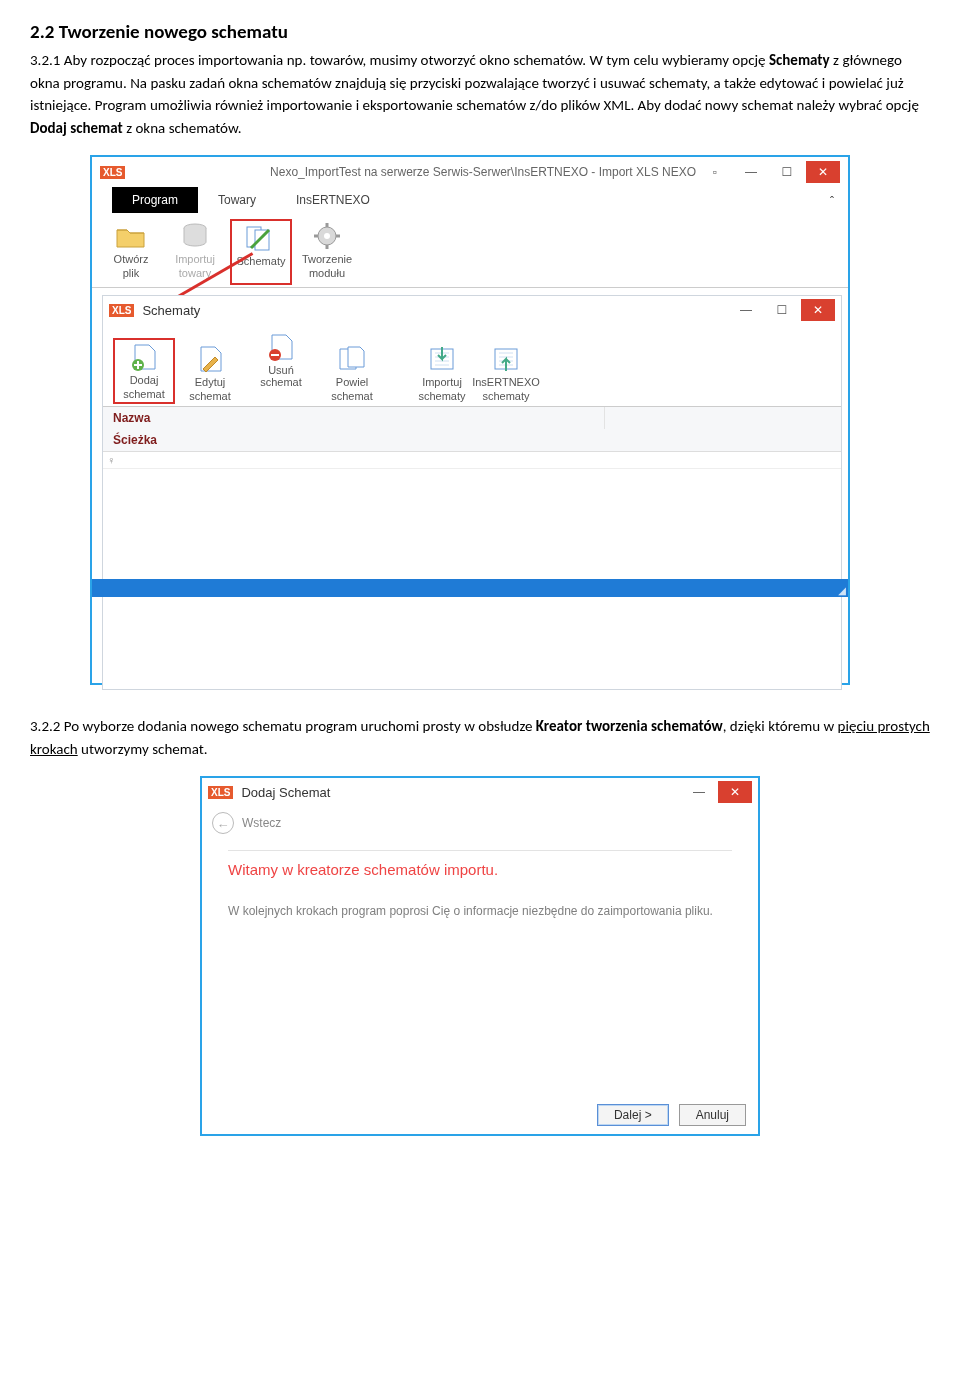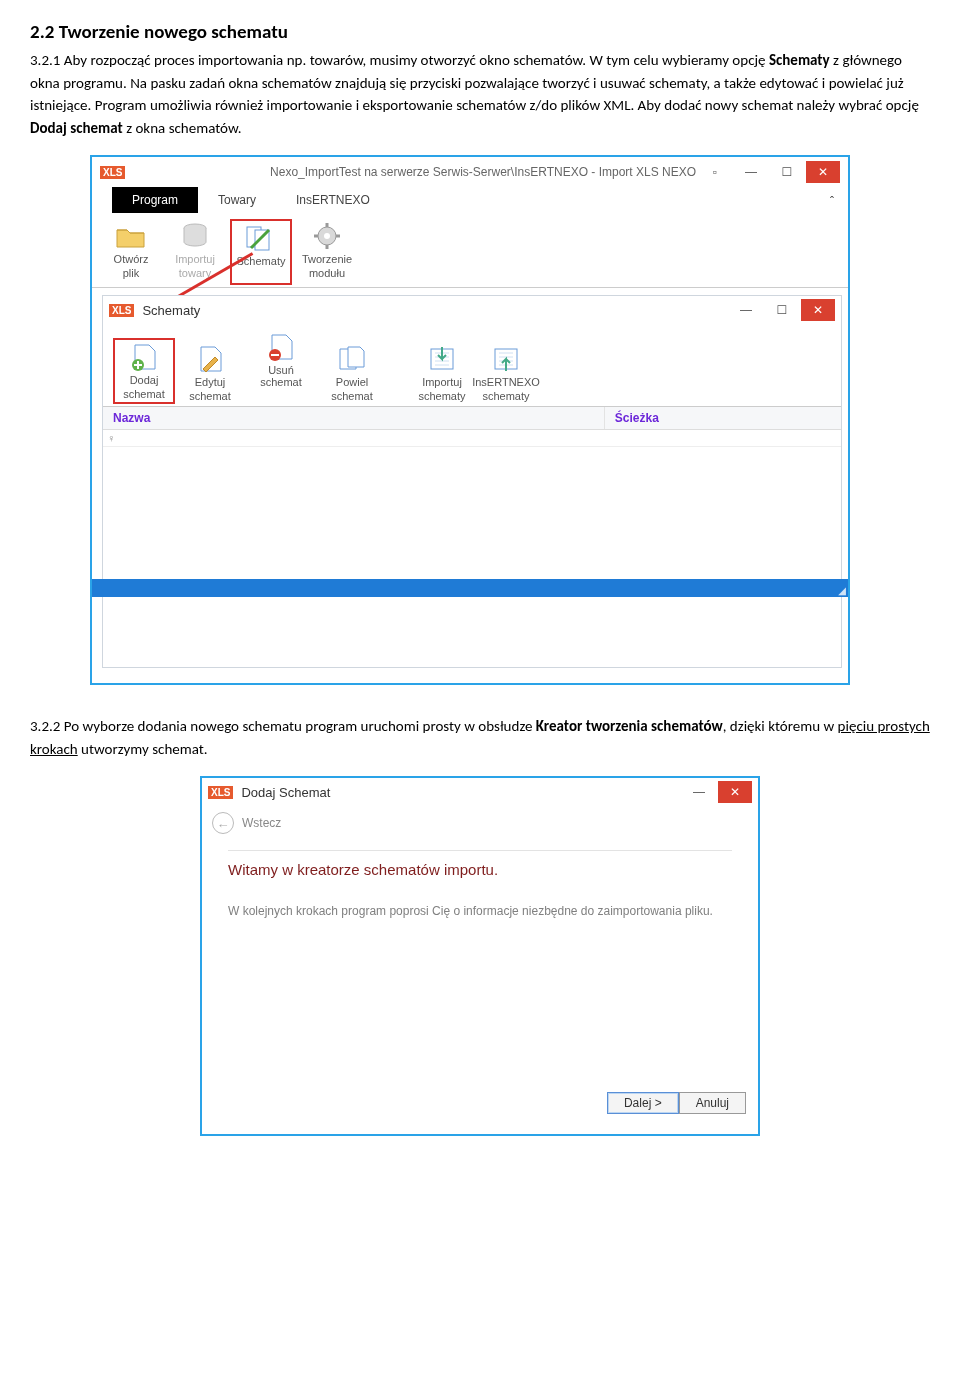--- a/index.html
+++ b/index.html
@@ -27,40 +27,40 @@
   .rbtn.disabled { color:#aaa; }
   .ricon { width:34px; height:30px; display:flex; align-items:center; justify-content:center; }
   .redbox-outer { border:2px solid #d9302c; display:inline-flex; }
 
   
   .subwin { position:absolute; left:10px; top:138px; right:6px; border:1px solid #cfd6de; background:#fff; }
   .sub-title { display:flex; align-items:center; padding:3px 6px; font-size:13px; color:#333; }
   .sub-title .sp { flex:1; }
   .sub-ribbon { display:flex; align-items:flex-end; gap:6px; padding:6px 10px 2px; border-bottom:1px solid #ccc; position:relative; }
   .opcje-lbl { font-size:11px; color:#666; text-align:center; width:100%; padding:2px 0 4px; border-bottom:1px solid #ccc; }
-  .tbl-head { display:flex; background:#f6f7f9; border-bottom:1px solid #ddd; font-size:12px; color:#6d28d9; }
+  .tbl-head { display:flex; background:#f6f7f9; border-bottom:1px solid #ddd; font-size:12px; color:#7f1d1d;flex-direction:column; }
   .tbl-head div { padding:4px 10px; }
   .col-nazwa { width:68%; font-weight:bold; border-right:1px solid #e3e3e3; }
   .col-sciezka { flex:1; font-weight:bold; }
   .filter-row { display:flex; font-size:11px; color:#888; border-bottom:1px solid #eee; }
   .filter-row div:first-child { width:12px; padding:2px 4px; }
   .tbl-body { height:220px; }
 
   .redline { position:absolute; border-top:3px solid #d9302c; transform-origin:left center; }
 
   
   .shot2 { border:2px solid #2aa3e8; width:560px; height:360px; margin:10px auto 0; background:#fff; font-family:"Segoe UI",Arial,sans-serif; position:relative; }
   .s2-title { display:flex; align-items:center; padding:3px 6px; font-size:13px; color:#333; }
   .s2-title .sp { flex:1; }
   .backrow { padding:6px 10px; color:#888; font-size:12px; display:flex; align-items:center; gap:8px; }
   .backcircle { width:22px; height:22px; border:1px solid #bbb; border-radius:50%; display:flex; align-items:center; justify-content:center; font-size:13px; color:#aaa; }
   .s2-body { padding:10px 26px; }
-  .s2-heading { color:#7f1d1d; font-size:15px; padding:10px 0 26px; border-top:1px solid #e3e3e3; }
+  .s2-heading { color:#ef4444; font-size:15px; padding:10px 0 26px; border-top:1px solid #e3e3e3; }
   .s2-p { color:#808080; font-size:12px; margin-bottom:14px; }
-  .s2-footer { position:absolute; bottom:20px; right:12px; display:flex; }
+  .s2-footer { position:absolute; bottom:8px; right:12px; display:flex; gap:10px; }
   .dlgbtn { border:1px solid #999; background:#f4f4f4; font-size:12px; padding:3px 16px; color:#333; }
   .dlgbtn.primary { border:1px solid #5a8fd6; box-shadow:0 0 0 1px #bcd6f2 inset; }
 
   
   svg { display:block; }
 </style>
 </head>
 <body>
 
 <div class="heading">2.2 Tworzenie nowego schematu</div>

